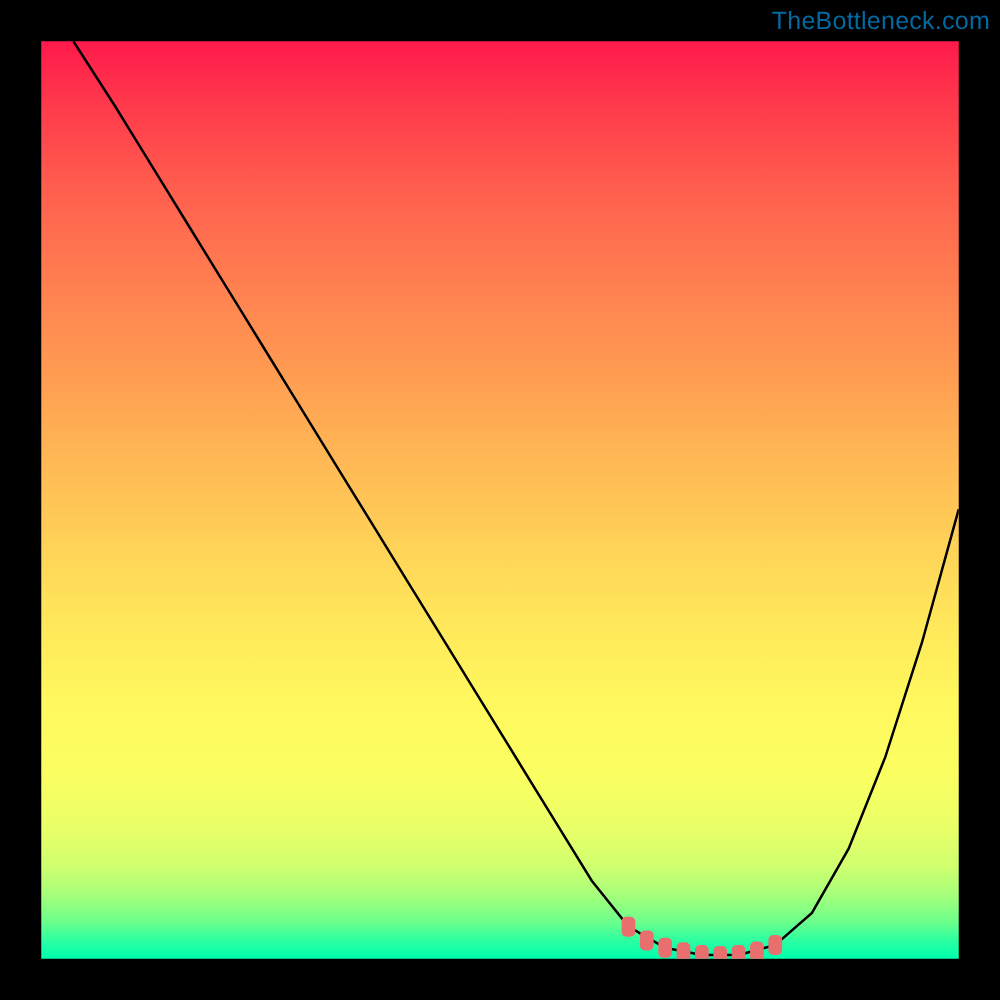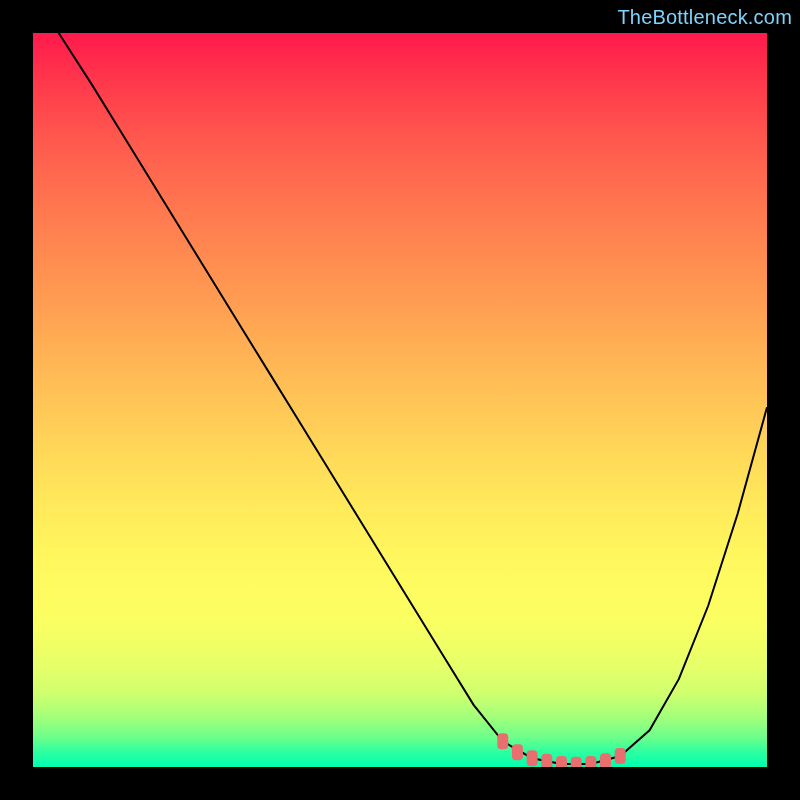--- a/index.html
+++ b/index.html
@@ -45,21 +45,21 @@
     position: absolute;
     left: 0;
     top: 0;
     width: 734px;
     height: 734px;
   }
   .watermark {
     position: absolute;
     top: 6px;
     right: 8px;
-    color: #7dd3fc;
+    color: #0369a1;
     font-size: 20px;
     font-weight: 500;
     letter-spacing: 0.2px;
     user-select: none;
   }
 </style>
 </head>
 <body>
 
 <div class="frame">

